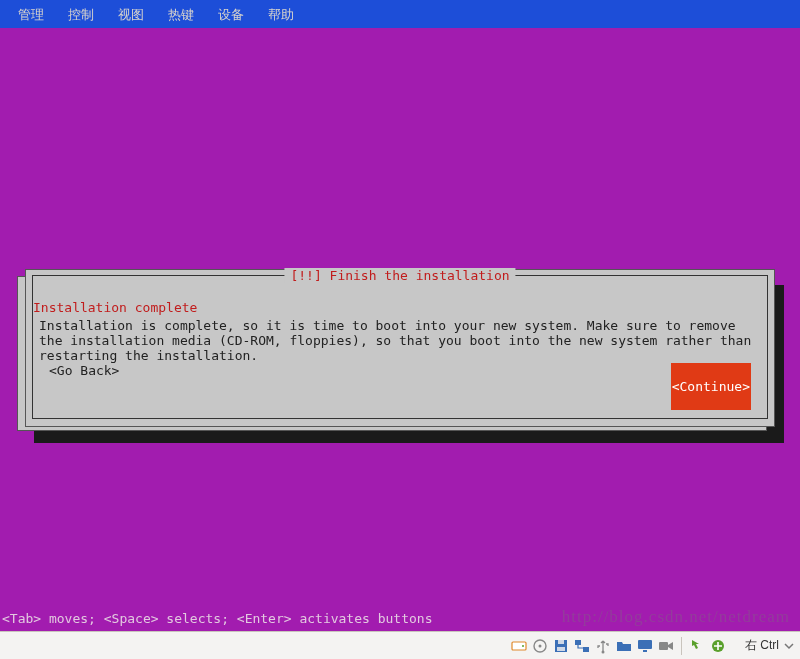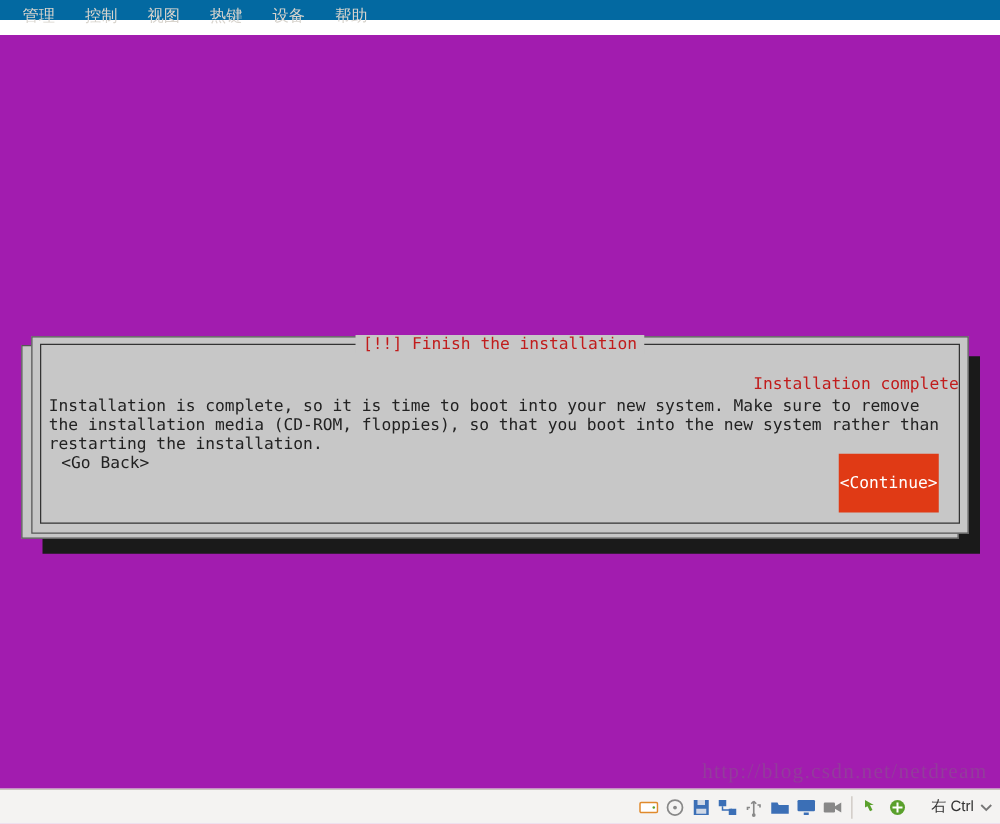--- a/index.html
+++ b/index.html
@@ -5,24 +5,24 @@
     * { margin: 0; padding: 0; box-sizing: border-box; }
     body {
       width: 800px;
       height: 659px;
       overflow: hidden;
       font-family: sans-serif;
       background: #fff;
       position: relative;
     }
     .menubar {
-      background: #0369a1;
-      height: 16px;
+      background: #1d4ed8;
+      height: 28px;
       display: flex;
-      align-items: flex-start;
+      align-items: flex-end;
       padding: 0 8px;
       gap: 4px;
     }
     .menubar-item {
       color: #d8d4cd;
       font-size: 13px;
       padding: 4px 10px;
       cursor: default;
     }
     .vm-screen {
@@ -77,21 +77,21 @@
       background: #c7c7c7;
       padding: 0 6px;
       color: #c11c1c;
       white-space: nowrap;
     }
     .dialog-subtitle {
       position: absolute;
       top: 24px;
       left: 0;
       right: 0;
-      text-align: right;
+      text-align: left;
       color: #c11c1c;
     }
     .dialog-body {
       position: absolute;
       top: 42px;
       left: 6px;
       right: 8px;
       color: #222;
       line-height: 15px;
       white-space: pre-wrap;
@@ -180,20 +180,21 @@
     <div class="dialog-frame">
       <div class="dialog-title-box">[!!] Finish the installation</div>
       <div class="dialog-subtitle">Installation complete</div>
       <div class="dialog-body">Installation is complete, so it is time to boot into your new system. Make sure to remove the installation media (CD-ROM, floppies), so that you boot into the new system rather than restarting the installation.</div>
       <div class="btn-row">
         <span class="btn-goback">&lt;Go Back&gt;</span>
         <span class="btn-continue">&lt;Continue&gt;</span>
       </div>
     </div>
   </div>
+  <div class="hint-bar">&lt;Tab&gt; moves; &lt;Space&gt; selects; &lt;Enter&gt; activates buttons</div>
 </div>
 
 <div class="watermark">http://blog.csdn.net/netdream</div>
 
 <div class="statusbar">
   <span class="status-icon">
     <svg viewBox="0 0 16 16">
         <rect x="1" y="4" width="14" height="8" rx="1" fill="#fff" stroke="#e08a2c" stroke-width="1.2"></rect>
         <circle cx="12" cy="8" r="1" fill="#5aa02c"></circle>
       </svg>

